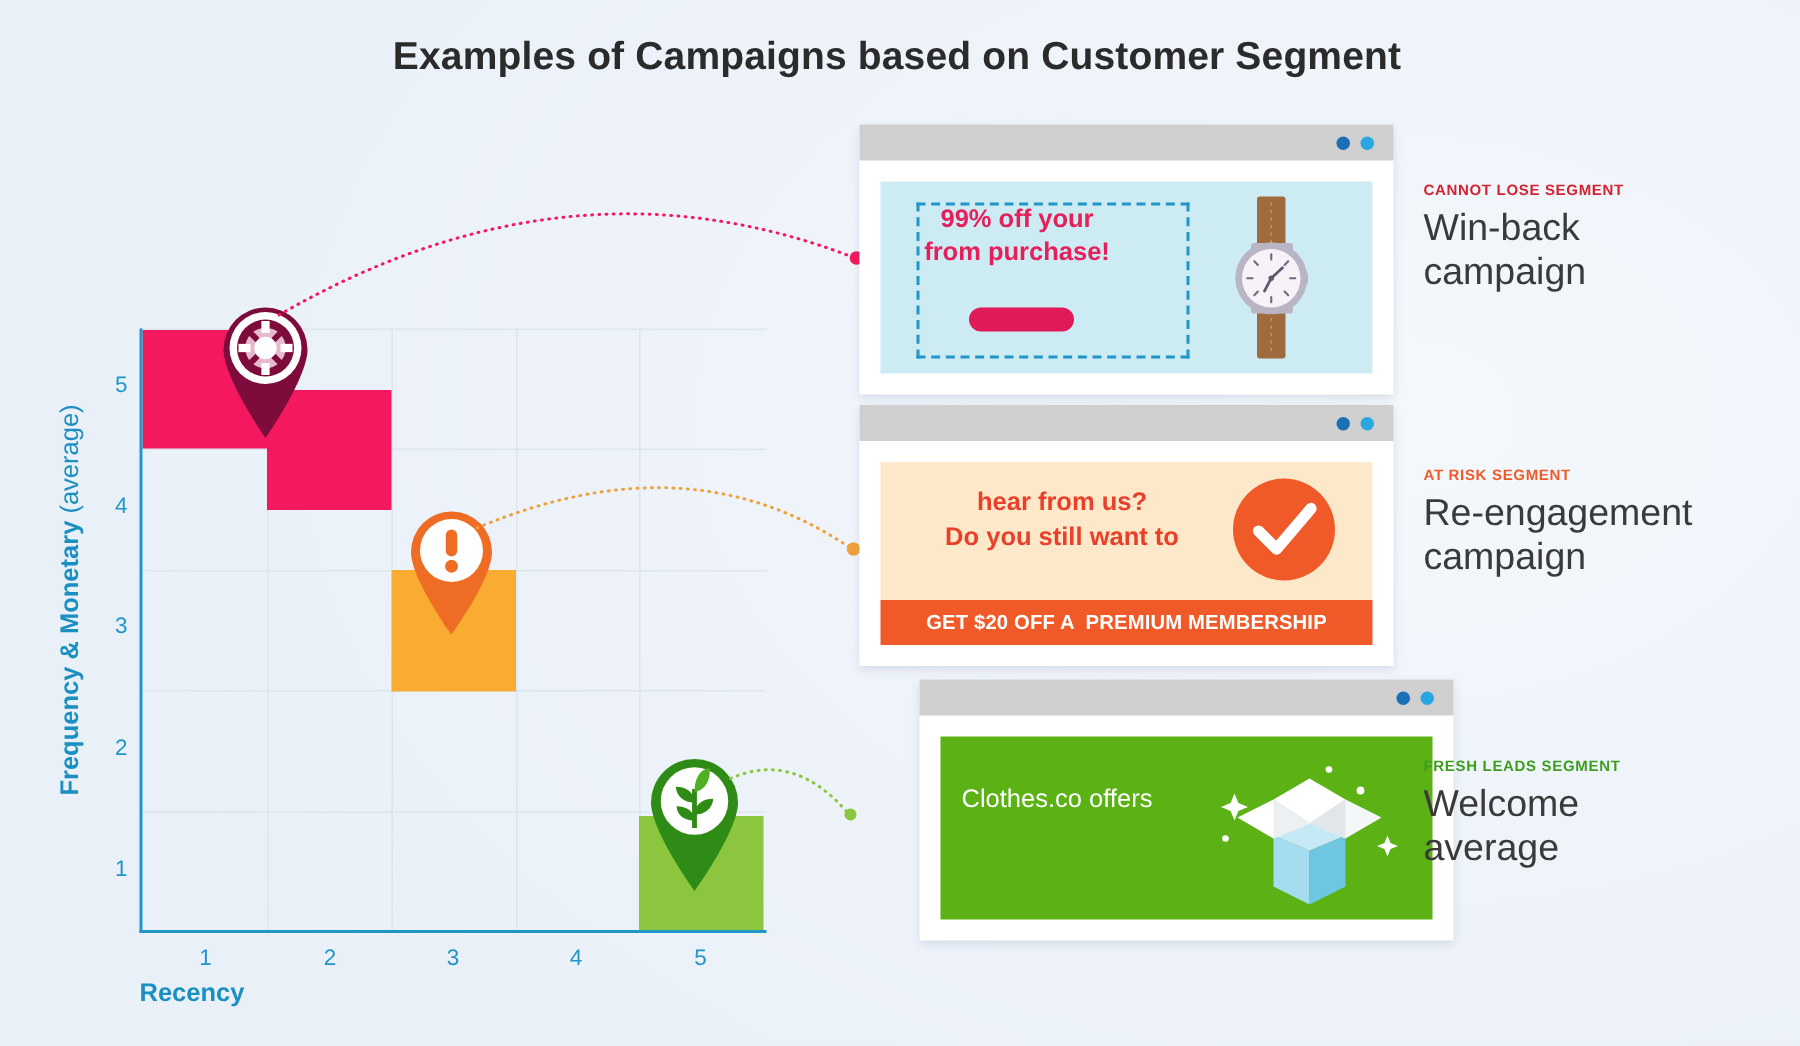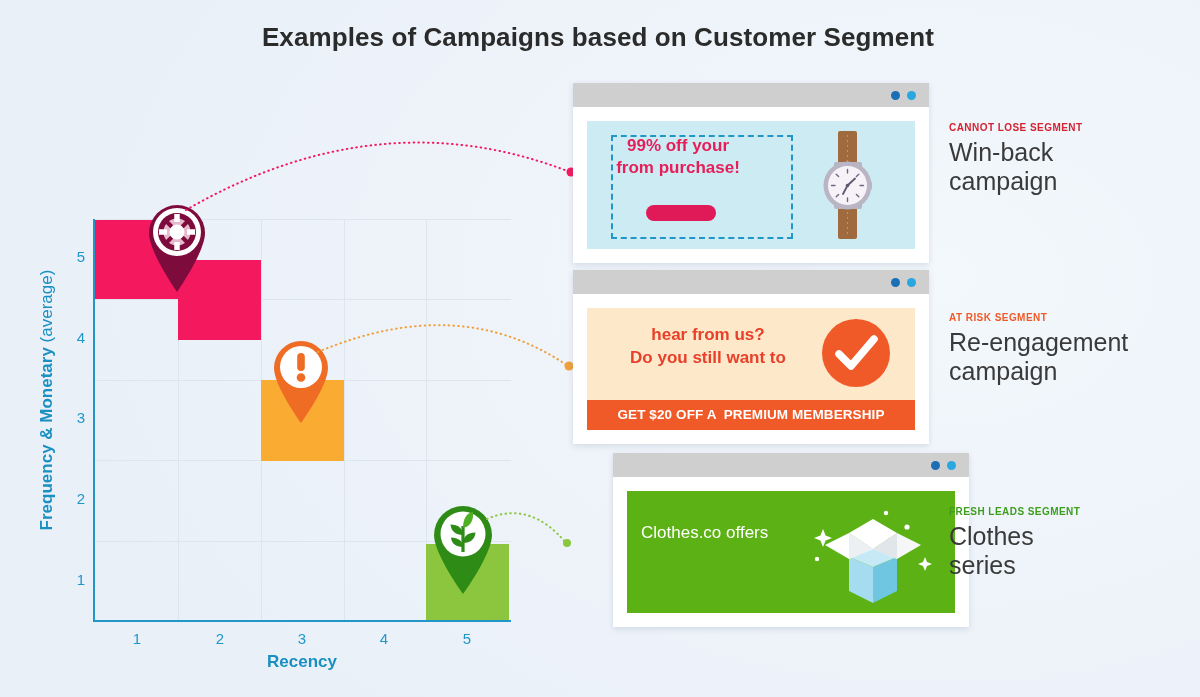--- a/index.html
+++ b/index.html
@@ -52,21 +52,21 @@
 
   #y-label{
     position:absolute;left:-118px;top:390px;
     width:330px;text-align:center;
     transform:rotate(-90deg);transform-origin:center center;
     font-size:17px;color:#1a8fc1;white-space:nowrap;
   }
   #y-label b{font-weight:bold;}
   #y-label span{font-weight:normal;}
   #x-label{
-    position:absolute;left:93px;top:652px;width:418px;text-align:center;
+    position:absolute;left:93px;top:652px;width:418px;text-align:left;
     font-size:17px;font-weight:bold;color:#1a8fc1;
   }
 
   .bar{position:absolute;}
 
   
   .pin{position:absolute;width:66px;height:92px;}
   .pin svg{display:block;}
 
   
@@ -359,18 +359,18 @@
     <div class="seg-kicker" style="color:#f05a28;">AT RISK SEGMENT</div>
     <div class="seg-title">
       <span class="seg-title-l2">Re-engagement</span>
       <span class="seg-title-l2">campaign</span>
     </div>
   </div>
 
   <div class="seg" style="left:949px;top:506px;">
     <div class="seg-kicker" style="color:#3d9e1e;">FRESH LEADS SEGMENT</div>
     <div class="seg-title">
-      <span class="seg-title-l2">Clothes</span>
-      <span class="seg-title-l2">series</span>
+      <span class="seg-title-l2">Welcome</span>
+      <span class="seg-title-l2">average</span>
     </div>
   </div>
 
 </div>
 
 </body></html>

